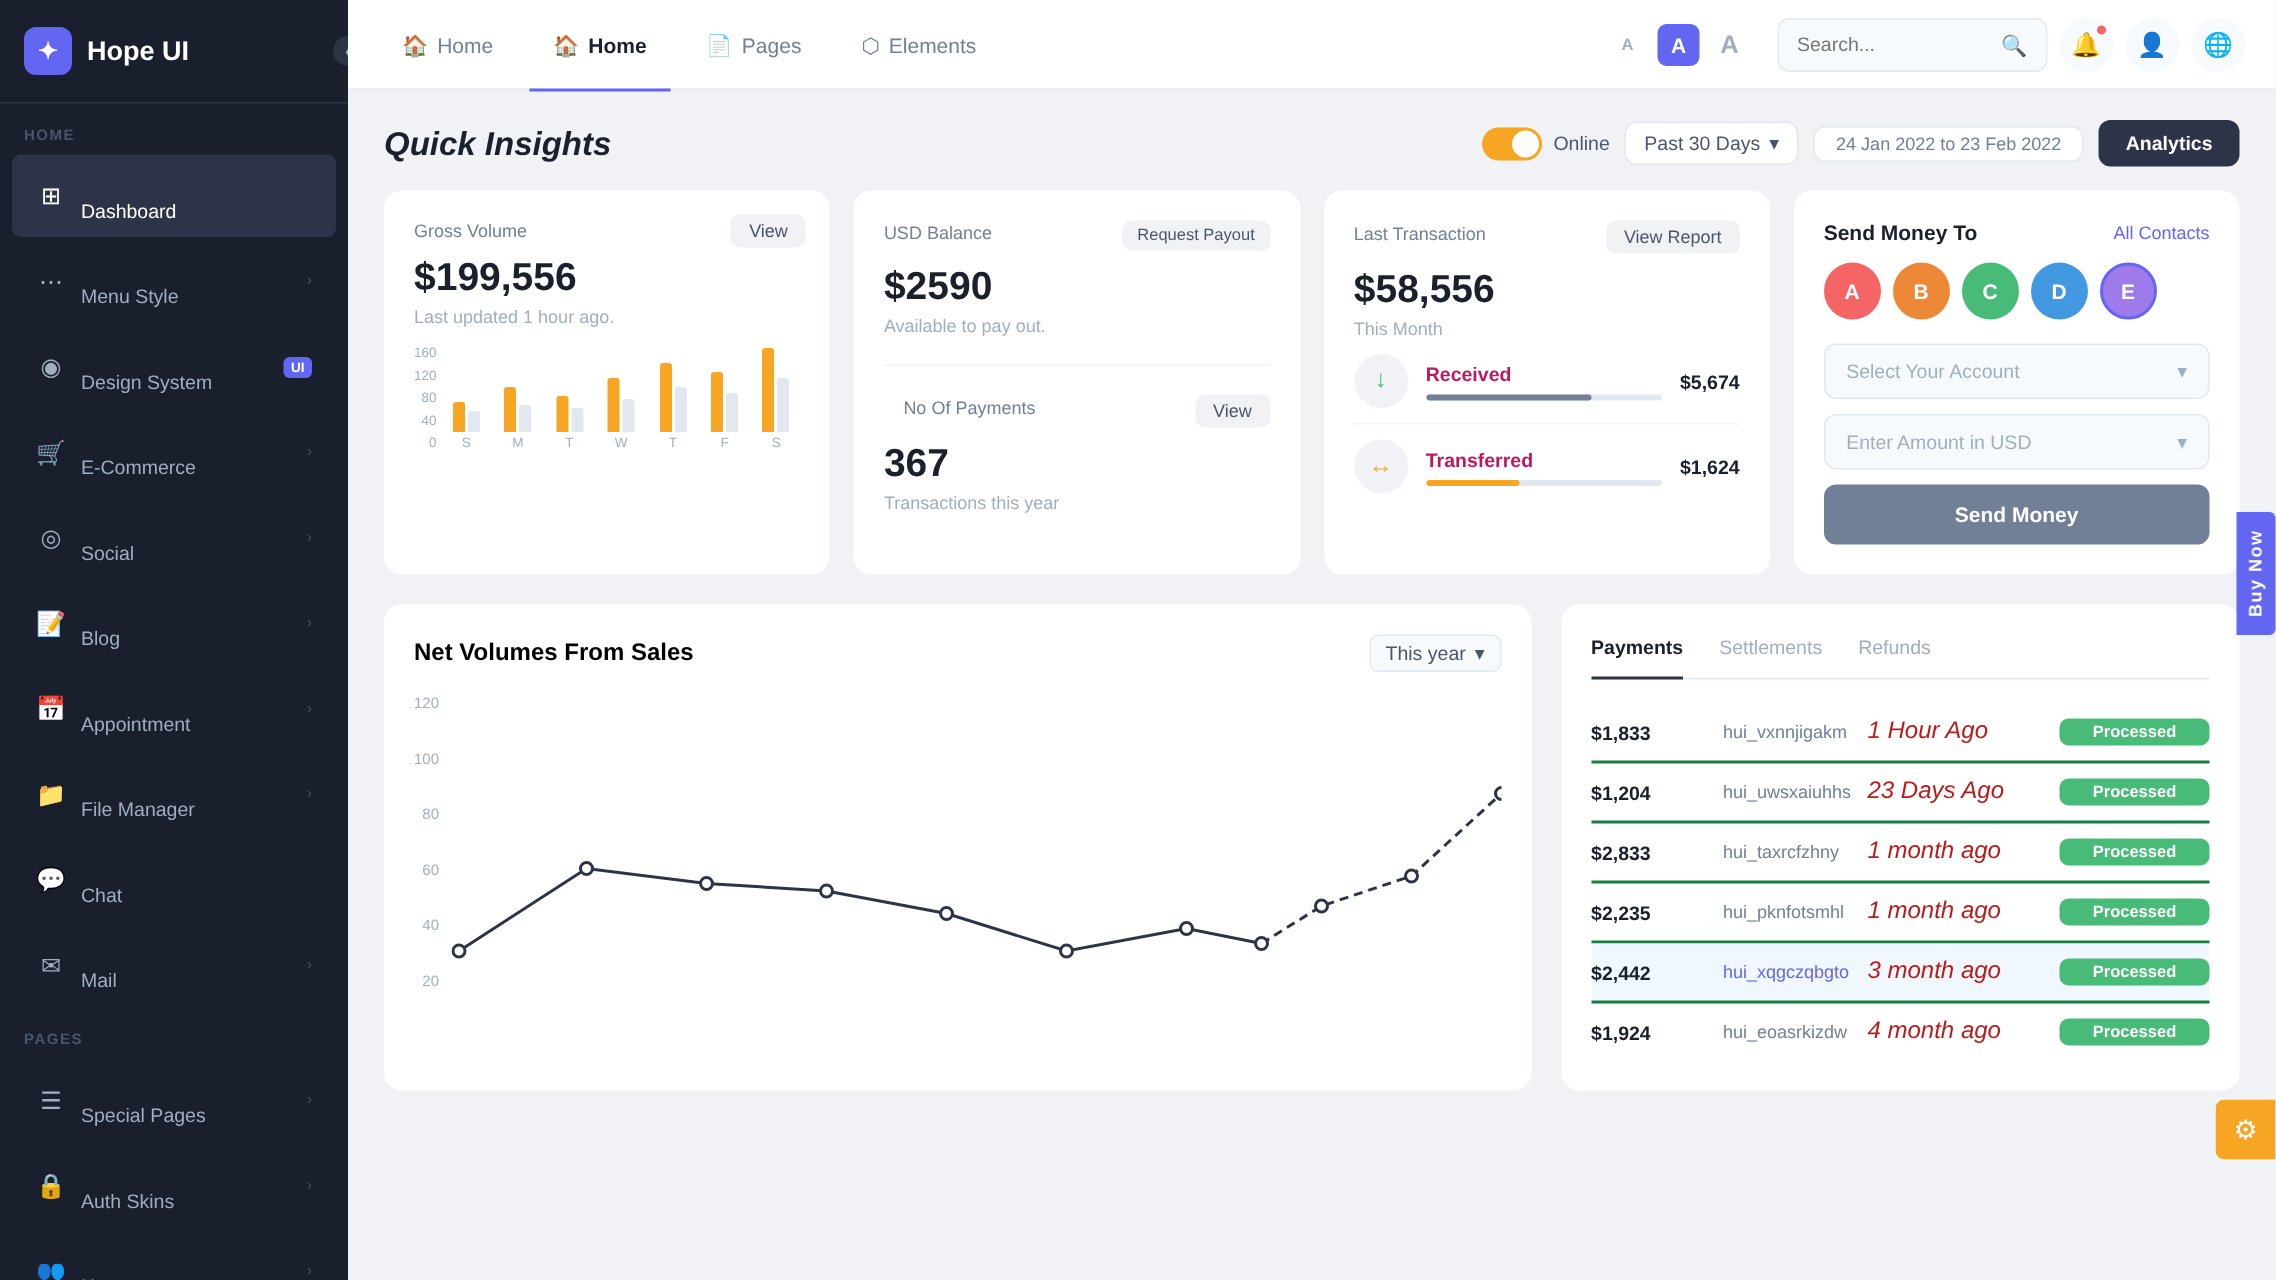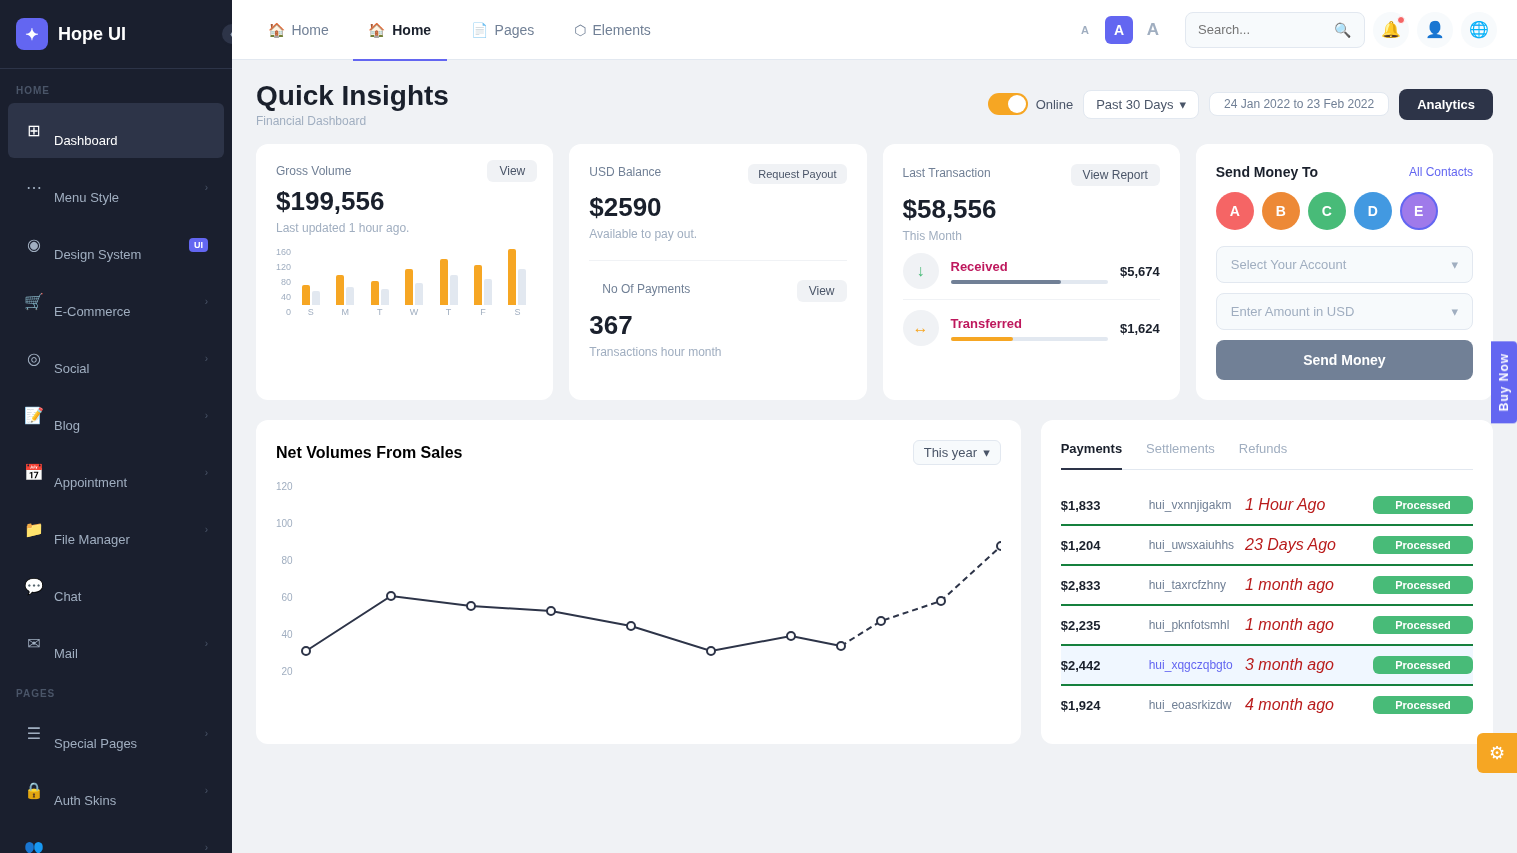--- a/index.html
+++ b/index.html
@@ -34,21 +34,21 @@
     .search-bar input { border: none; background: transparent; outline: none; font-size: 13px; color: #718096; width: 100%; }
     .topbar-icon-btn { width: 36px; height: 36px; display: flex; align-items: center; justify-content: center; border-radius: 50%; background: #f7fafc; cursor: pointer; position: relative; font-size: 16px; color: #718096; }
     .topbar-badge { position: absolute; top: 4px; right: 4px; width: 8px; height: 8px; background: #f56565; border-radius: 50%; border: 1px solid #fff; }
 
     
     #content { flex: 1; overflow-y: auto; padding: 20px 24px; }
 
     
     .section-header { display: flex; align-items: center; margin-bottom: 16px; }
     .section-title-block { flex: 1; }
-    .section-title { font-size: 28px; font-weight: 700; color: #1a202c; }
+    .section-title { font-size: 22px; font-weight: 700; color: #1a202c; font-style: italic; }
     .section-subtitle { font-size: 12px; color: #a0aec0; margin-top: 2px; }
     .section-controls { display: flex; align-items: center; gap: 10px; }
     .online-toggle { display: flex; align-items: center; gap: 8px; font-size: 13px; color: #4a5568; }
     .toggle-track { width: 40px; height: 22px; background: #f6a623; border-radius: 11px; position: relative; cursor: pointer; }
     .toggle-thumb { width: 18px; height: 18px; background: #fff; border-radius: 50%; position: absolute; top: 2px; right: 2px; }
     .date-select { background: #fff; border: 1px solid #e2e8f0; border-radius: 8px; padding: 6px 12px; font-size: 13px; color: #4a5568; display: flex; align-items: center; gap: 6px; cursor: pointer; }
     .date-range { background: #fff; border: 1px solid #e2e8f0; border-radius: 8px; padding: 4px 14px; font-size: 12px; color: #718096; }
     .analytics-btn { background: #2d3448; color: #fff; border-radius: 8px; padding: 8px 18px; font-size: 13px; font-weight: 600; cursor: pointer; }
 
     
@@ -235,21 +235,20 @@
     </div>
     <div class="topbar-icon-btn">👤</div>
     <div class="topbar-icon-btn">🌐</div>
   </div>
 
   <div id="content">
 
     <div class="section-header">
       <div class="section-title-block">
         <div class="section-title">Quick Insights</div>
-        <div class="section-subtitle">Financial Dashboard</div>
       </div>
       <div class="section-controls">
         <div class="online-toggle">
           <div class="toggle-track">
             <div class="toggle-thumb"></div>
           </div>
           <span>Online</span>
         </div>
         <div class="date-select">
           <span>Past 30 Days</span>
@@ -341,21 +340,21 @@
           <div class="card-value">$2590</div>
           <div class="card-sub">Available to pay out.</div>
         </div>
         <hr style="border:none;border-top:1px solid #f0f2f5;">
         <div>
           <div style="display:flex;justify-content:space-between;align-items:center;margin-left:13px;">
             <div class="card-label">No Of Payments</div>
             <div class="view-btn">View</div>
           </div>
           <div class="card-value">367</div>
-          <div class="card-sub">Transactions hour month</div>
+          <div class="card-sub">Transactions this year</div>
         </div>
       </div>
 
       <div class="card">
         <div style="display:flex;justify-content:space-between;align-items:center;">
           <div class="card-label">Last Transaction</div>
           <div class="view-btn">View Report</div>
         </div>
         <div class="card-value">$58,556</div>
         <div class="card-sub">This Month</div>

